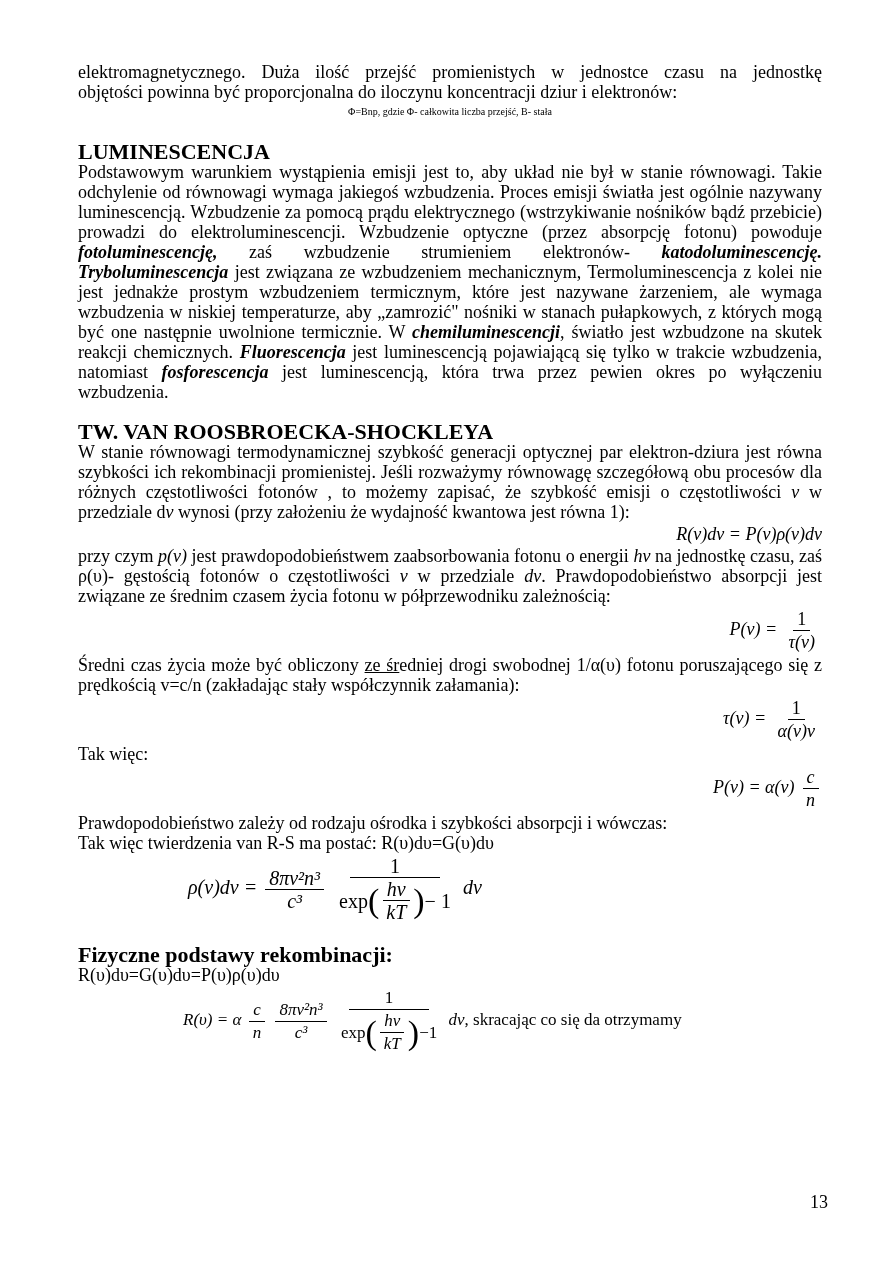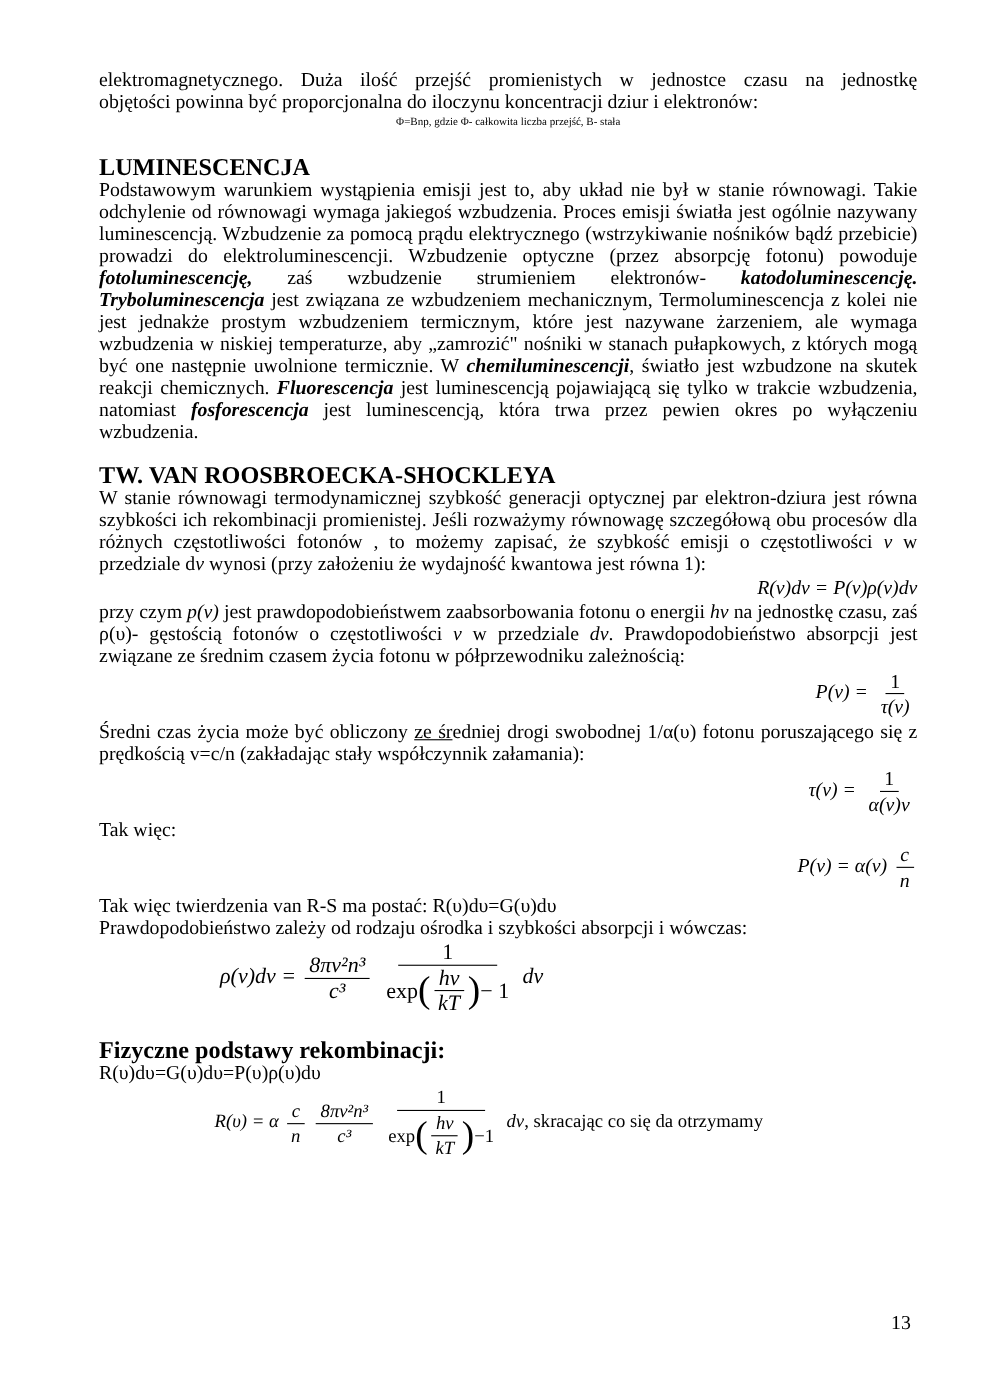--- a/index.html
+++ b/index.html
@@ -1,18 +1,18 @@
 <!DOCTYPE html>
 <html><head>
 <meta charset="utf-8">
 <style>
   html, body { margin:0; padding:0; background:#ffffff; }
   body { width:893px; height:1263px; position:relative; overflow:hidden;
          font-family:"Liberation Serif", "DejaVu Serif", serif; color:#000; }
-  .page { position:absolute; left:90px; top:62px; width:744px; font-size:18px; line-height:20px; }
+  .page { position:absolute; left:78px; top:62px; width:744px; font-size:18px; line-height:20px; }
   p { margin:0; text-align:justify; }
   .just { text-align:justify; text-align-last:justify; }
   .center { text-align:center; }
   .small { font-size:10px; }
   h2 { font-size:22px; font-weight:bold; margin:0; line-height:20px; }
   .gap { height:20px; }
   .bi { font-weight:bold; font-style:italic; }
   .it { font-style:italic; }
   .u { text-decoration:underline; }
   .eq { text-align:right; font-style:italic; margin:2px 0; }
@@ -77,22 +77,22 @@
   <p>Tak więc:</p>
 
   <div class="eq">
     <span>P(ν) = α(ν)</span>
     <span class="frac">
       <span class="num i">c</span>
       <span class="den">n</span>
     </span>
   </div>
 
+  <p>Prawdopodobieństwo zależy od rodzaju ośrodka i szybkości absorpcji i wówczas:</p>
   <p>Tak więc twierdzenia van R-S ma postać: R(υ)dυ=G(υ)dυ</p>
-  <p>Prawdopodobieństwo zależy od rodzaju ośrodka i szybkości absorpcji i wówczas:</p>
 
   <div class="eq" style="text-align:left; padding-left:110px; font-size:20px;">
     <span>ρ(ν)dν =</span>
     <span class="frac">
       <span class="num i">8πν²n³</span>
       <span class="den">c³</span>
     </span>
     <span class="frac">
       <span class="num" style="padding:0 40px;">1</span>
       <span class="den exp-wrap">

